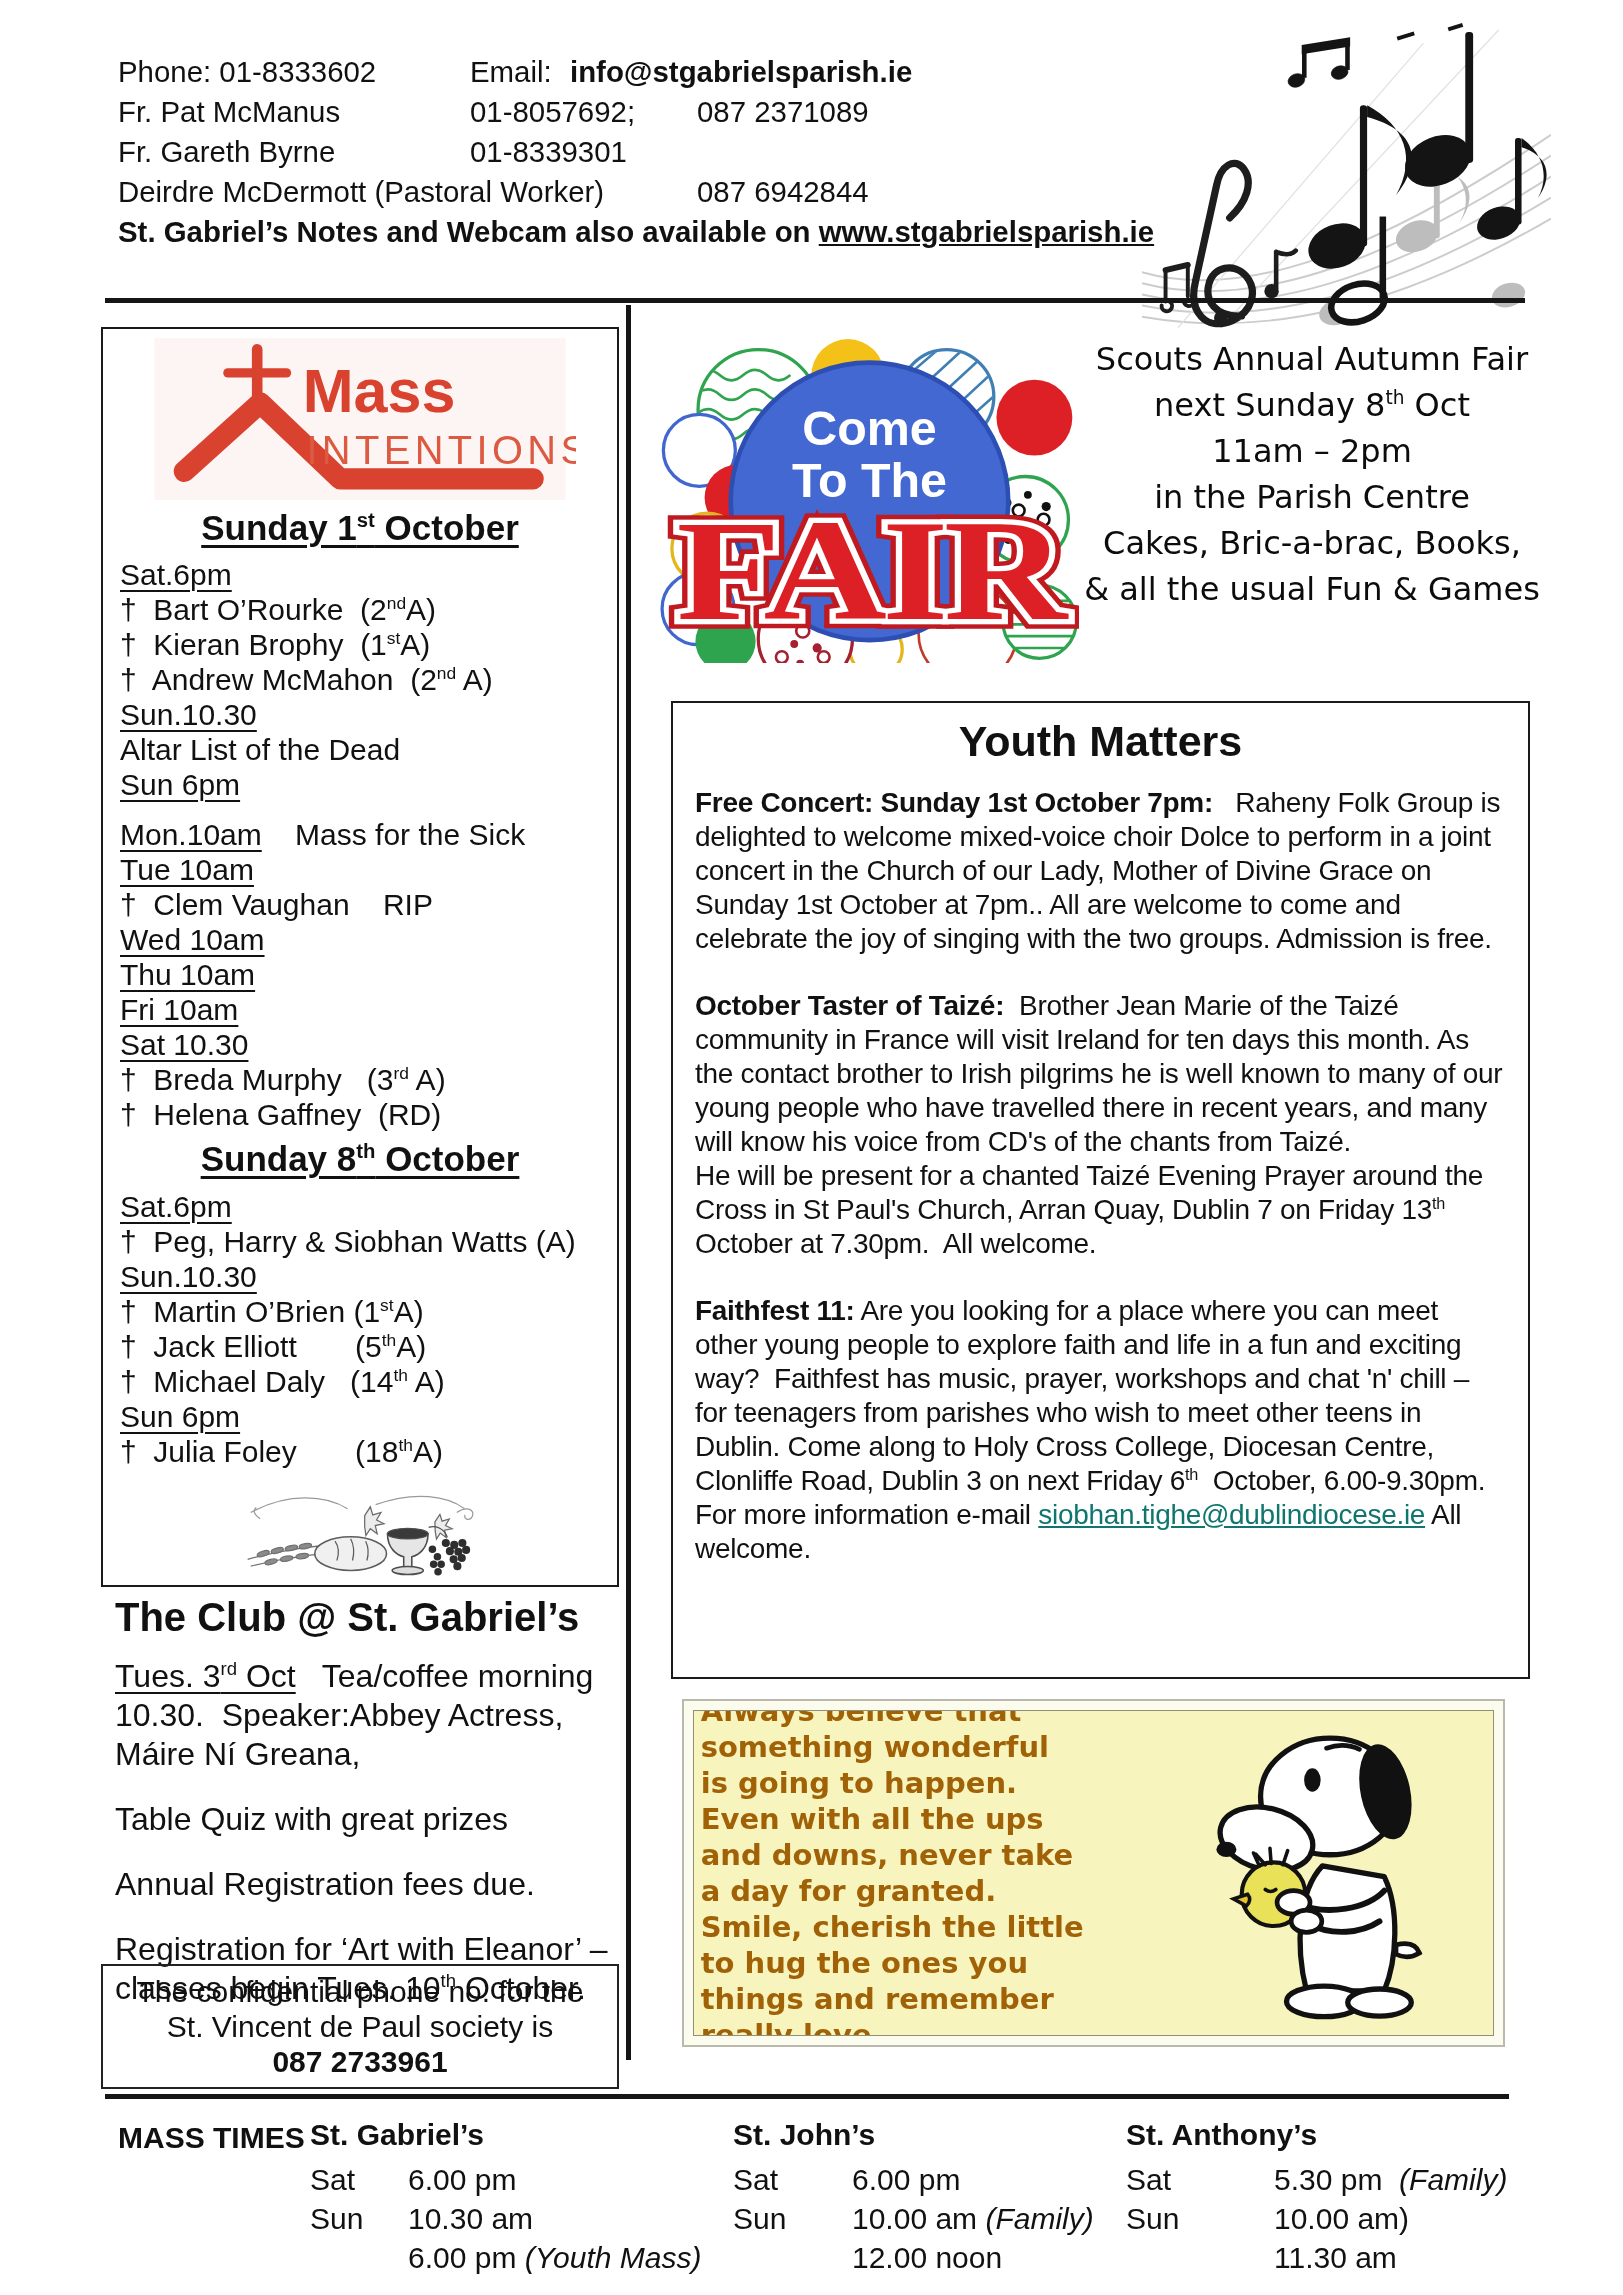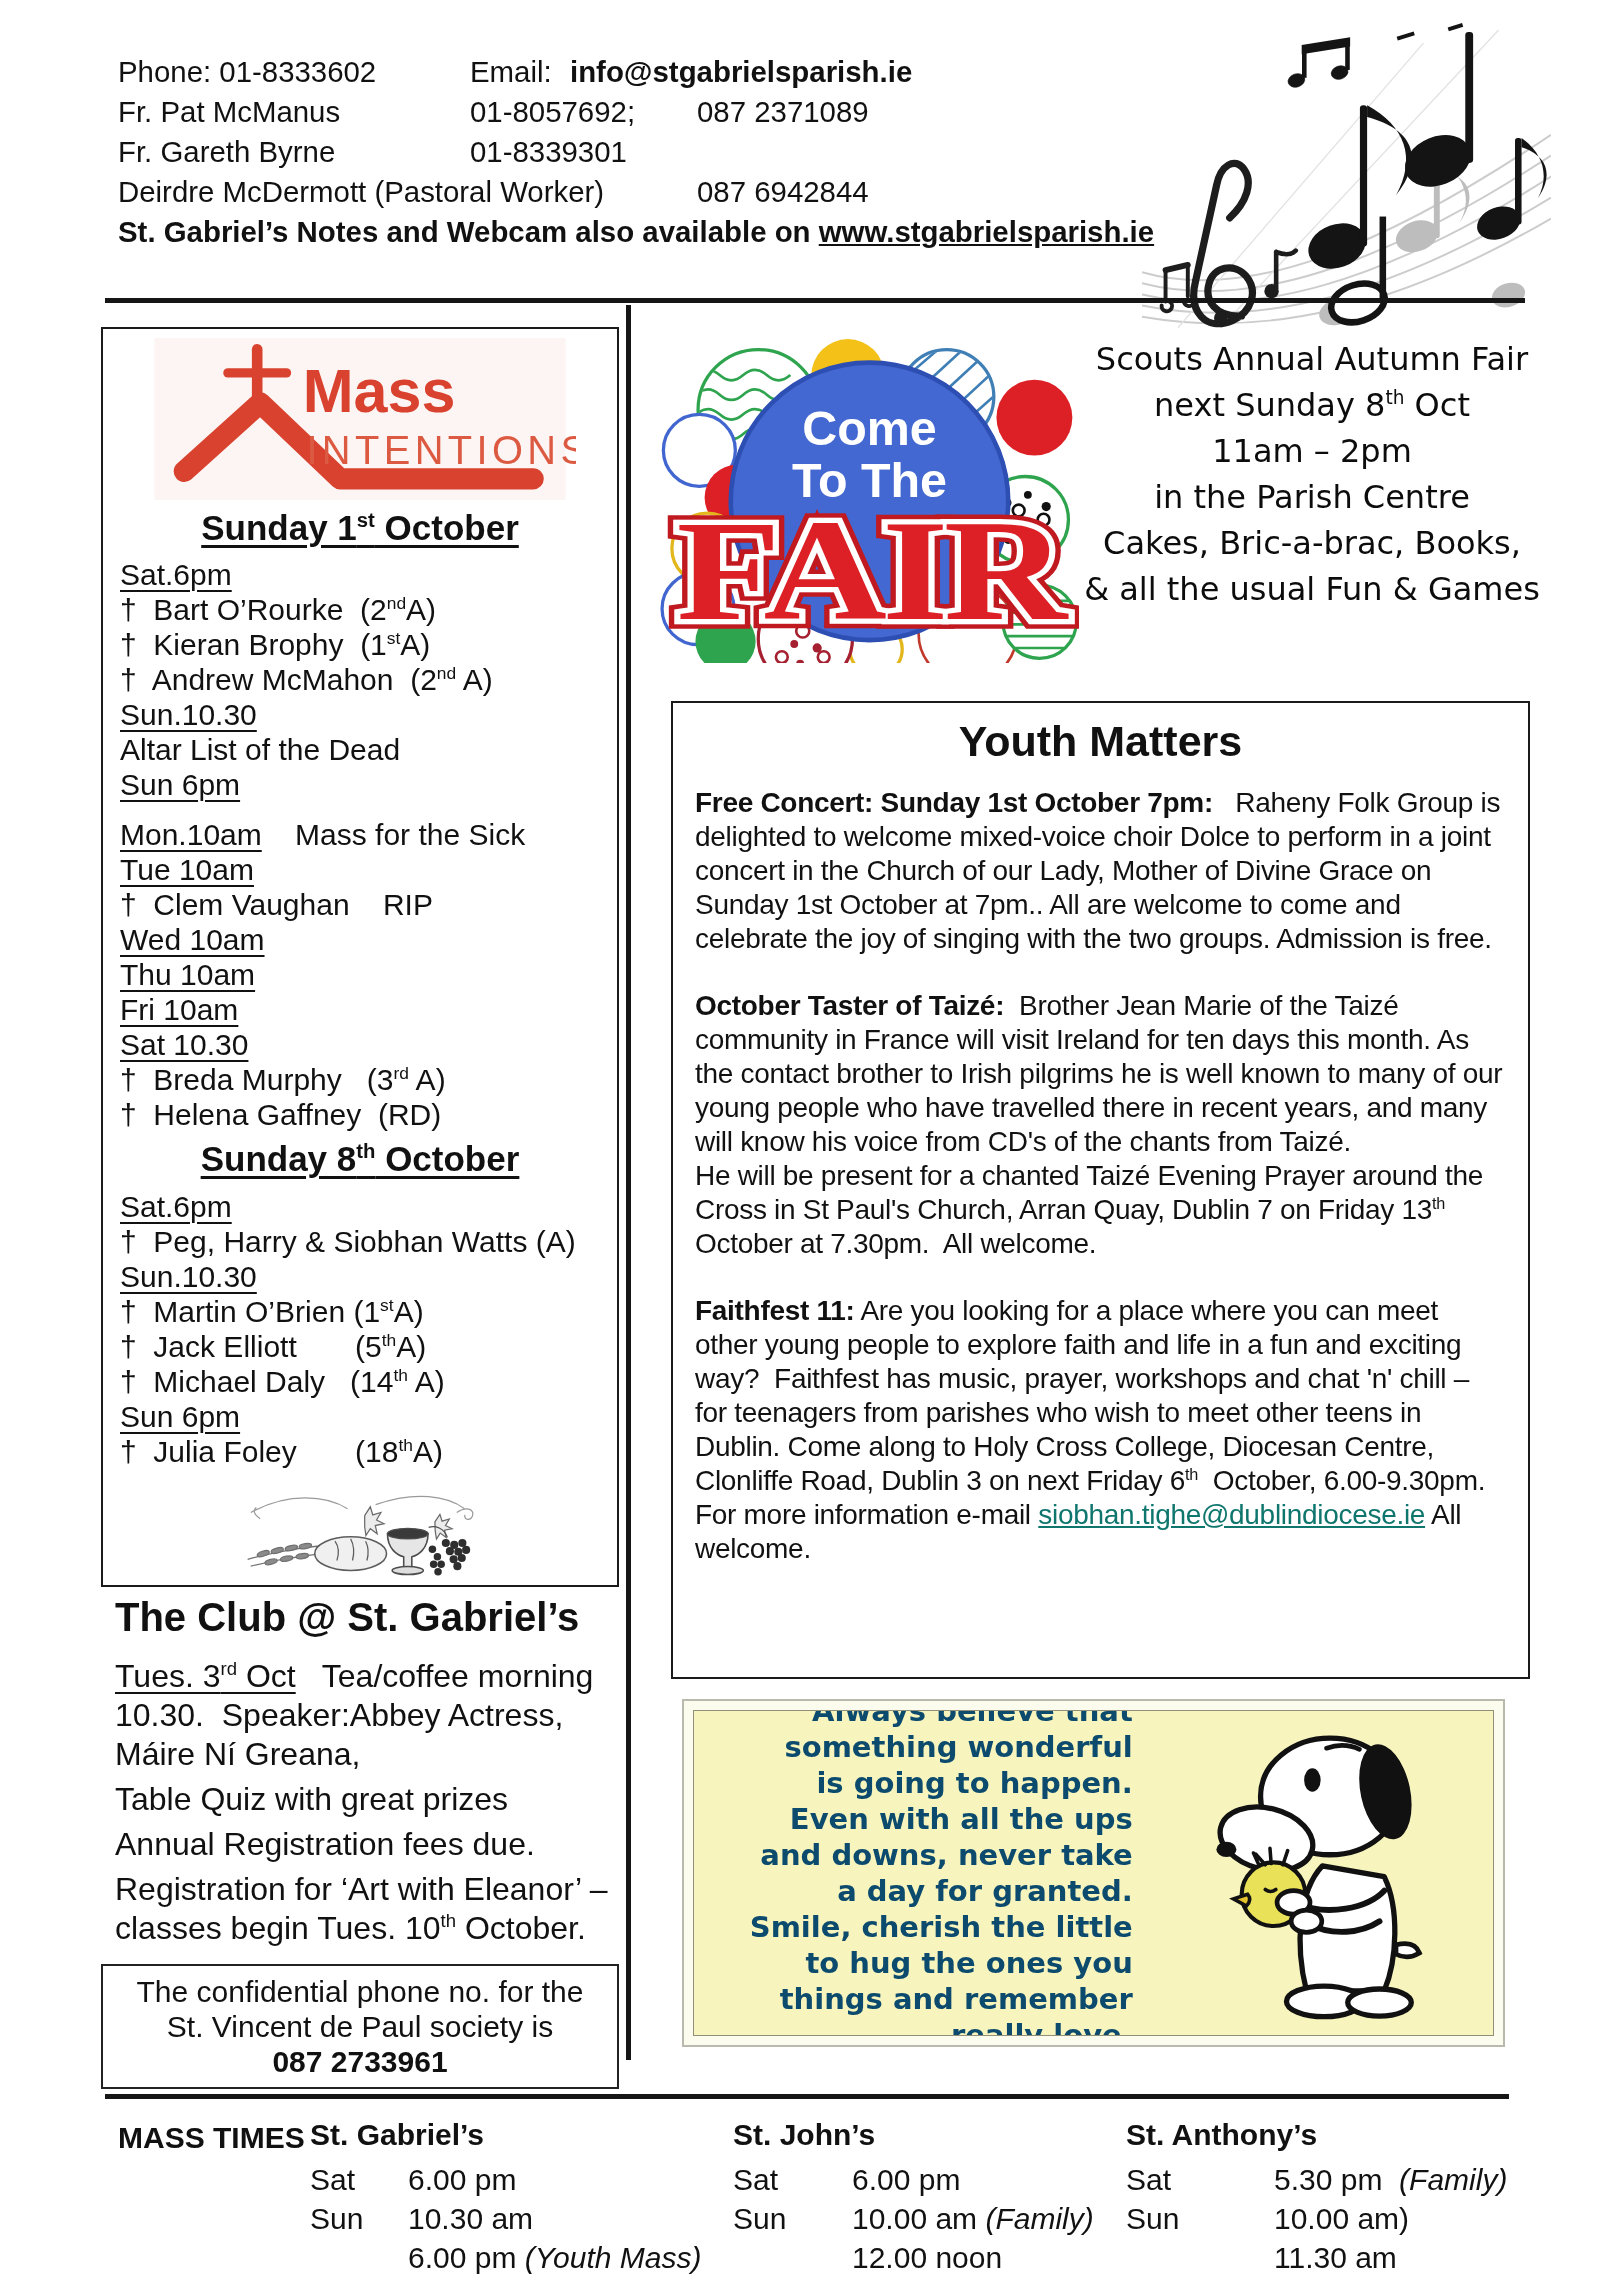--- a/index.html
+++ b/index.html
@@ -33,21 +33,21 @@
     text-decoration:underline;text-decoration-thickness:2.6px;text-underline-offset:5.2px}
   .iline{font-size:30px;line-height:35px;white-space:pre-wrap}
   .iu{text-decoration:underline;text-decoration-thickness:2px;text-underline-offset:4.6px}
   .gap{margin-top:14.4px}
   .commimg{display:block;margin:6.5px auto 0}
 
   
   .club{left:115px;top:1595px;width:517px}
   .clubh{font-size:40px;font-weight:bold;margin:0 0 17px}
   .clubline{font-size:32px;line-height:39px;white-space:pre-wrap}
-  .clubpara{margin-top:6px}
+  .clubpara{margin-top:26px}
 
   .svp{left:101px;top:1964px;width:518px;border:2px solid #222;box-sizing:border-box;
     text-align:center;font-size:30px;line-height:35px;padding:7.9px 5.2px}
   .svpphone{font-weight:bold}
 
   
   .fairlogo{left:660px;top:326px}
   .fairtext{left:1081px;top:336px;width:462px;text-align:center;
     font-family:cursive,"DejaVu Sans",sans-serif;font-size:32px;line-height:46px;color:#0c0c0c}
 
@@ -57,21 +57,21 @@
   .ypara{font-size:28px;line-height:34px;letter-spacing:-0.3px;margin-bottom:33px;white-space:pre-wrap}
   .ypara:last-child{margin-bottom:0}
   .ylead{font-weight:bold}
   .ylink{color:#0f766e;text-decoration:underline}
 
   .snoop{left:682px;top:1699px;width:823px;height:348px;background:#fbfbee;
     border:2px solid #b9b9ad;box-sizing:border-box;padding:9.2px}
   .snoopinner{width:100%;height:100%;background:#f7f5bd;border:1.3px solid #8f8f7a;
     box-sizing:border-box;display:flex;align-items:center;overflow:hidden}
   .squote{width:55%;font-family:cursive,"DejaVu Sans",sans-serif;font-weight:bold;
-    font-size:29px;line-height:36px;text-align:right;color:#0c4a6e;padding:0 6.5px}
+    font-size:29px;line-height:36px;text-align:left;color:#a16207;padding:0 6.5px}
   .ssvgwrap{width:45%;display:flex;justify-content:center}
 
   
   .mtwrap{left:118px;top:2118px;width:1427px;font-size:30px}
   .mtlabel{position:absolute;left:0;top:2.6px;font-weight:bold}
   .church{position:absolute;top:0}
   .chG{left:192px}.chJ{left:615px}.chA{left:1008px}
   .chname{font-weight:bold;margin-bottom:7.9px}
   .mtrow{display:flex;line-height:39px;white-space:pre}
   .chG .mtd{width:98px}.chJ .mtd{width:119px}.chA .mtd{width:148px}

